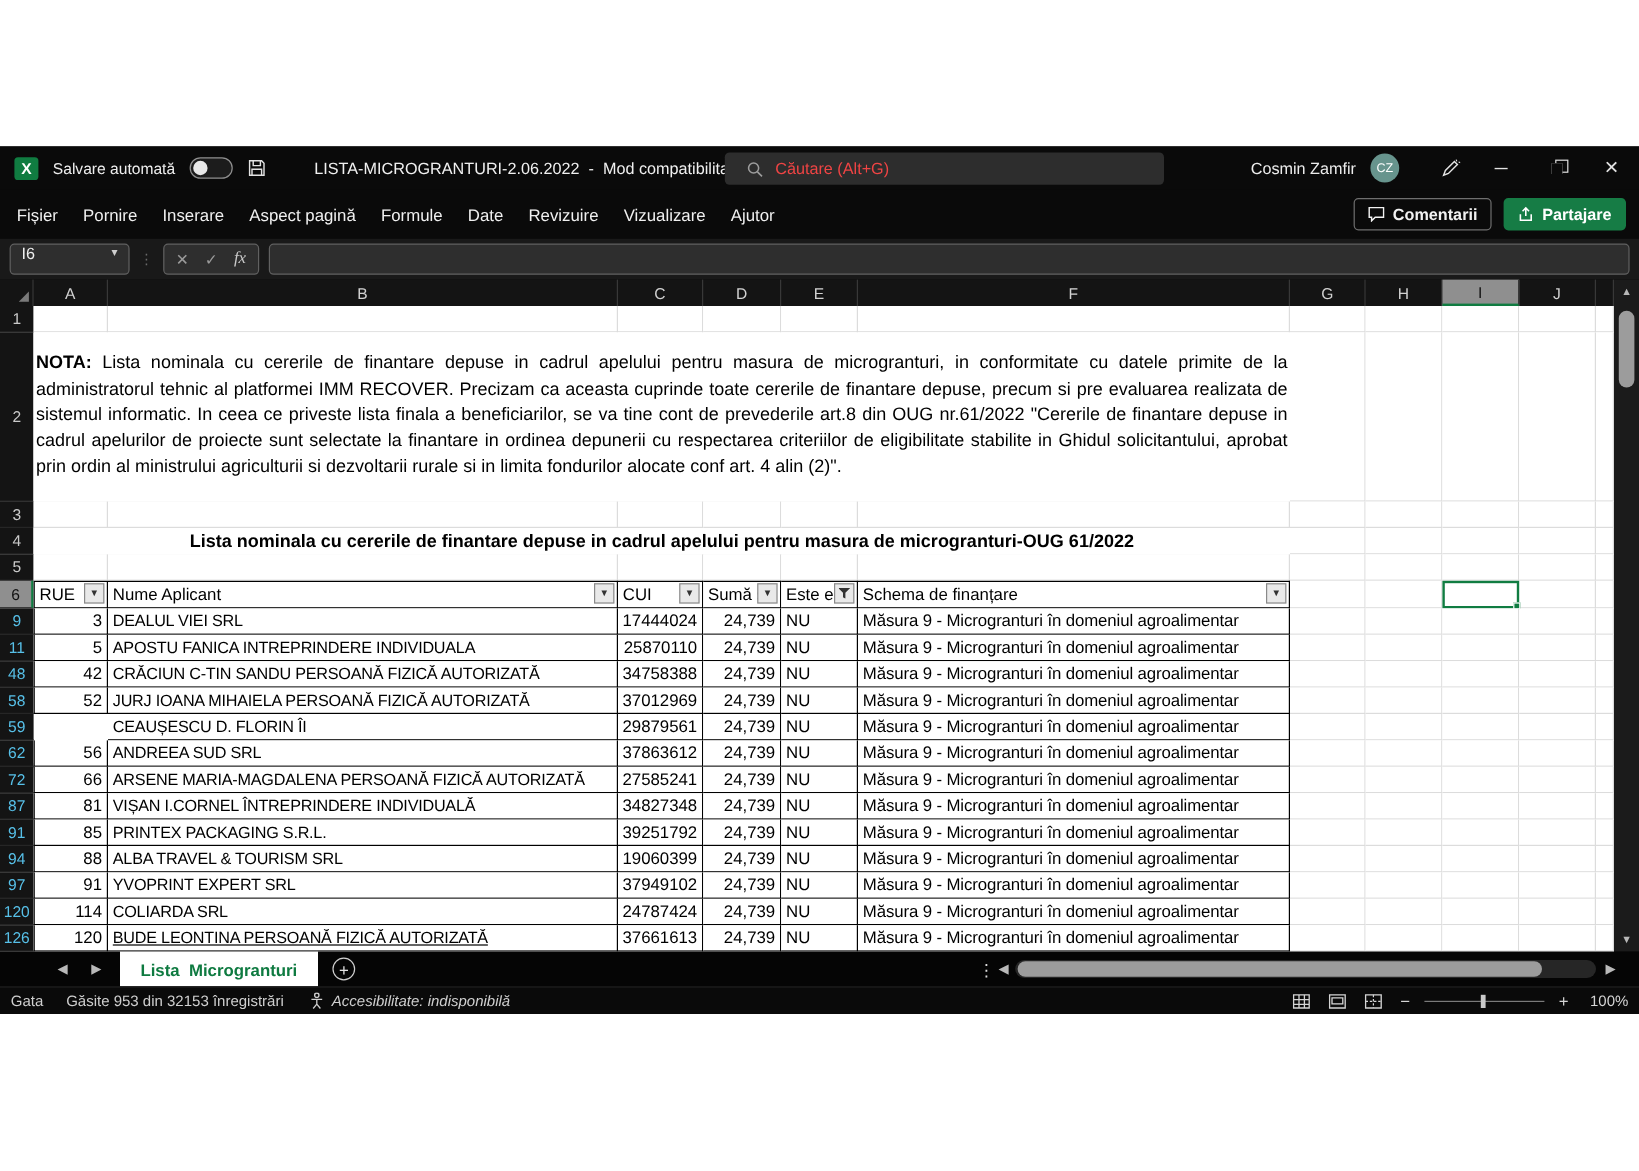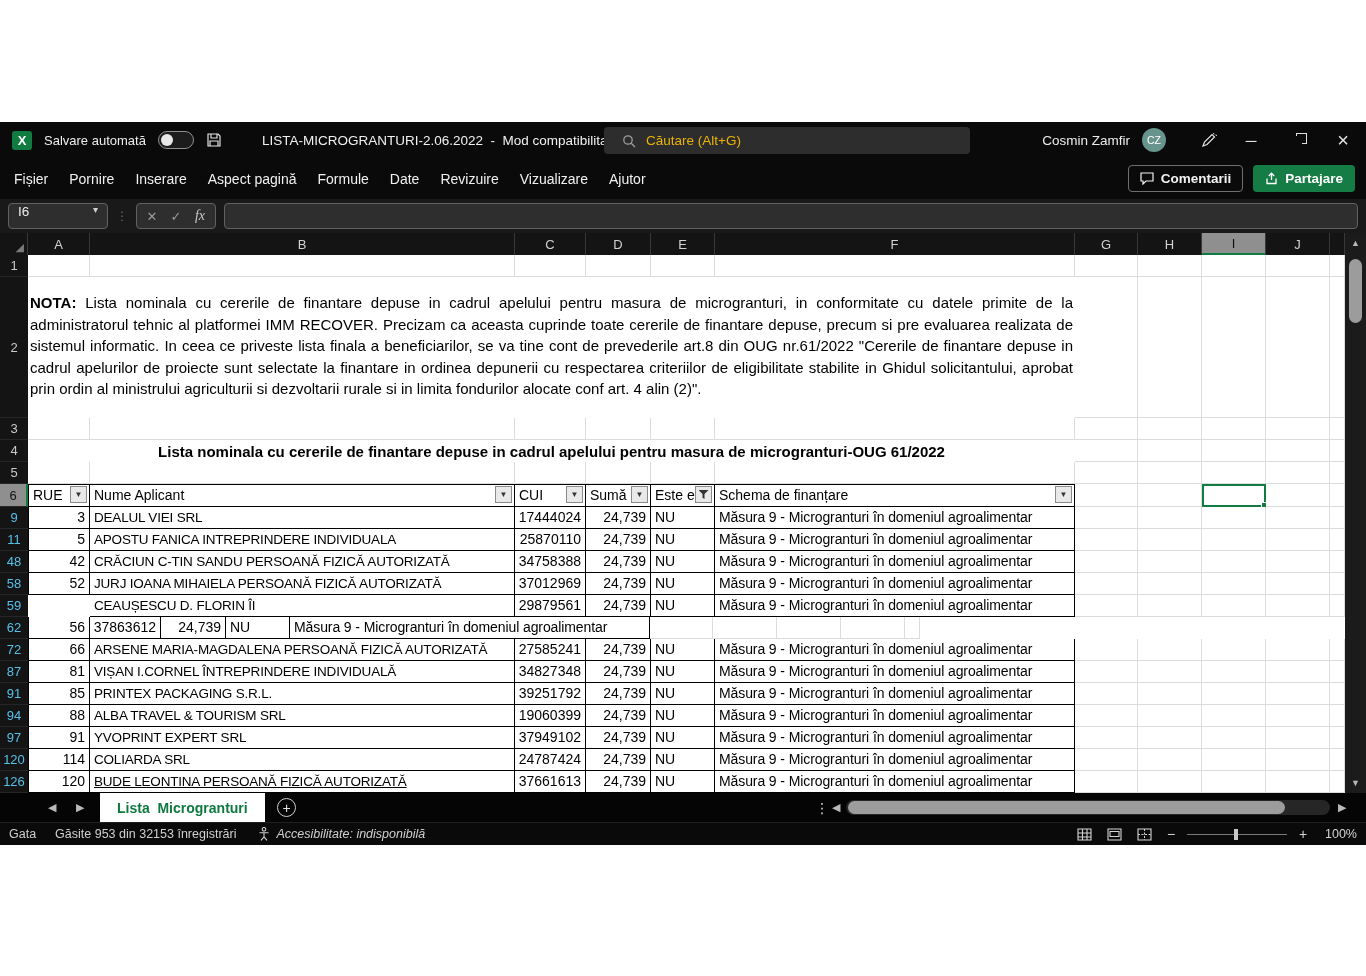--- a/index.html
+++ b/index.html
@@ -9,21 +9,21 @@
 
   
   .titlebar { position:absolute; left:0; top:0; width:1366px; height:36px; background:#0a0a0a; color:#e8e8e8; }
   .tb-left { position:absolute; left:0; top:0; height:36px; display:flex; align-items:center; padding-left:12px; gap:12px; }
   .excel-logo { width:20px; height:19px; background:#107c41; border-radius:3px; color:#fff; font-weight:bold; font-size:13px; display:flex; align-items:center; justify-content:center; }
   .autosave-label { font-size:13px; color:#ededed; }
   .toggle { width:36px; height:18px; border:1px solid #8f8f8f; border-radius:10px; background:#1c1c1c; position:relative; }
   .toggle-knob { position:absolute; left:2px; top:2px; width:12px; height:12px; border-radius:50%; background:#e8e8e8; }
   .doc-title { font-size:13.5px; color:#f0f0f0; margin-left:28px; display:flex; align-items:center; gap:7px; }
   .chev { font-size:10px; color:#cfcfcf; }
-  .search-box { position:absolute; left:604px; top:5px; width:366px; height:27px; background:#2d2d2d; border-radius:4px; display:flex; align-items:center; padding-left:18px; gap:10px; color:#eab308; font-size:13.5px; }
+  .search-box { position:absolute; left:604px; top:5px; width:366px; height:27px; background:#2d2d2d; border-radius:4px; display:flex; align-items:center; padding-left:18px; gap:10px; color:#ef4444; font-size:13.5px; }
   .tb-right { position:absolute; right:0; top:0; height:36px; display:flex; align-items:center; }
   .user-name { font-size:13.5px; color:#ececec; margin-right:12px; }
   .avatar { width:24px; height:24px; border-radius:50%; background:#67948d; color:#fff; font-size:10.5px; display:flex; align-items:center; justify-content:center; margin-right:22px; }
   .tb-iconbtn { width:40px; height:36px; display:flex; align-items:center; justify-content:center; color:#e3e3e3; }
   .win-btn { width:46px; height:36px; display:flex; align-items:center; justify-content:center; color:#e3e3e3; font-size:15px; }
   .restore-glyph { width:9px; height:9px; border:1px solid #e0e0e0; position:relative; background:#0a0a0a; }
   .restore-glyph::before { content:""; position:absolute; left:2px; top:-4px; width:9px; height:9px; border:1px solid #e0e0e0; }
   .restore-glyph::after { content:""; position:absolute; left:-1px; top:-1px; width:9px; height:9px; background:#0a0a0a; }
   .close-glyph { font-size:20px; line-height:1; }
 
@@ -396,20 +396,21 @@
           <div class="tcell cell-f" style="width: 360px;">Măsura 9 - Microgranturi în domeniul agroalimentar</div>
           <div class="gcell" style="width: 63px;"></div>
           <div class="gcell" style="width: 64px;"></div>
           <div class="gcell" style="width: 64px;"></div>
           <div class="gcell" style="width: 64px;"></div>
           <div class="gcell" style="width: 15px;"></div>
         </div>
         <div class="grid-row" style="height: 22px;">
           <div class="row-header filtered">62</div>
           <div class="tcell first num" style="width: 62px;">56</div>
+          <div class="tcell cell-b" style="width: 425px;">ANDREEA SUD SRL</div>
           <div class="tcell num" style="width: 71px;">37863612</div>
           <div class="tcell num" style="width: 65px;">24,739</div>
           <div class="tcell" style="width: 64px;">NU</div>
           <div class="tcell cell-f" style="width: 360px;">Măsura 9 - Microgranturi în domeniul agroalimentar</div>
           <div class="gcell" style="width: 63px;"></div>
           <div class="gcell" style="width: 64px;"></div>
           <div class="gcell" style="width: 64px;"></div>
           <div class="gcell" style="width: 64px;"></div>
           <div class="gcell" style="width: 15px;"></div>
         </div>

